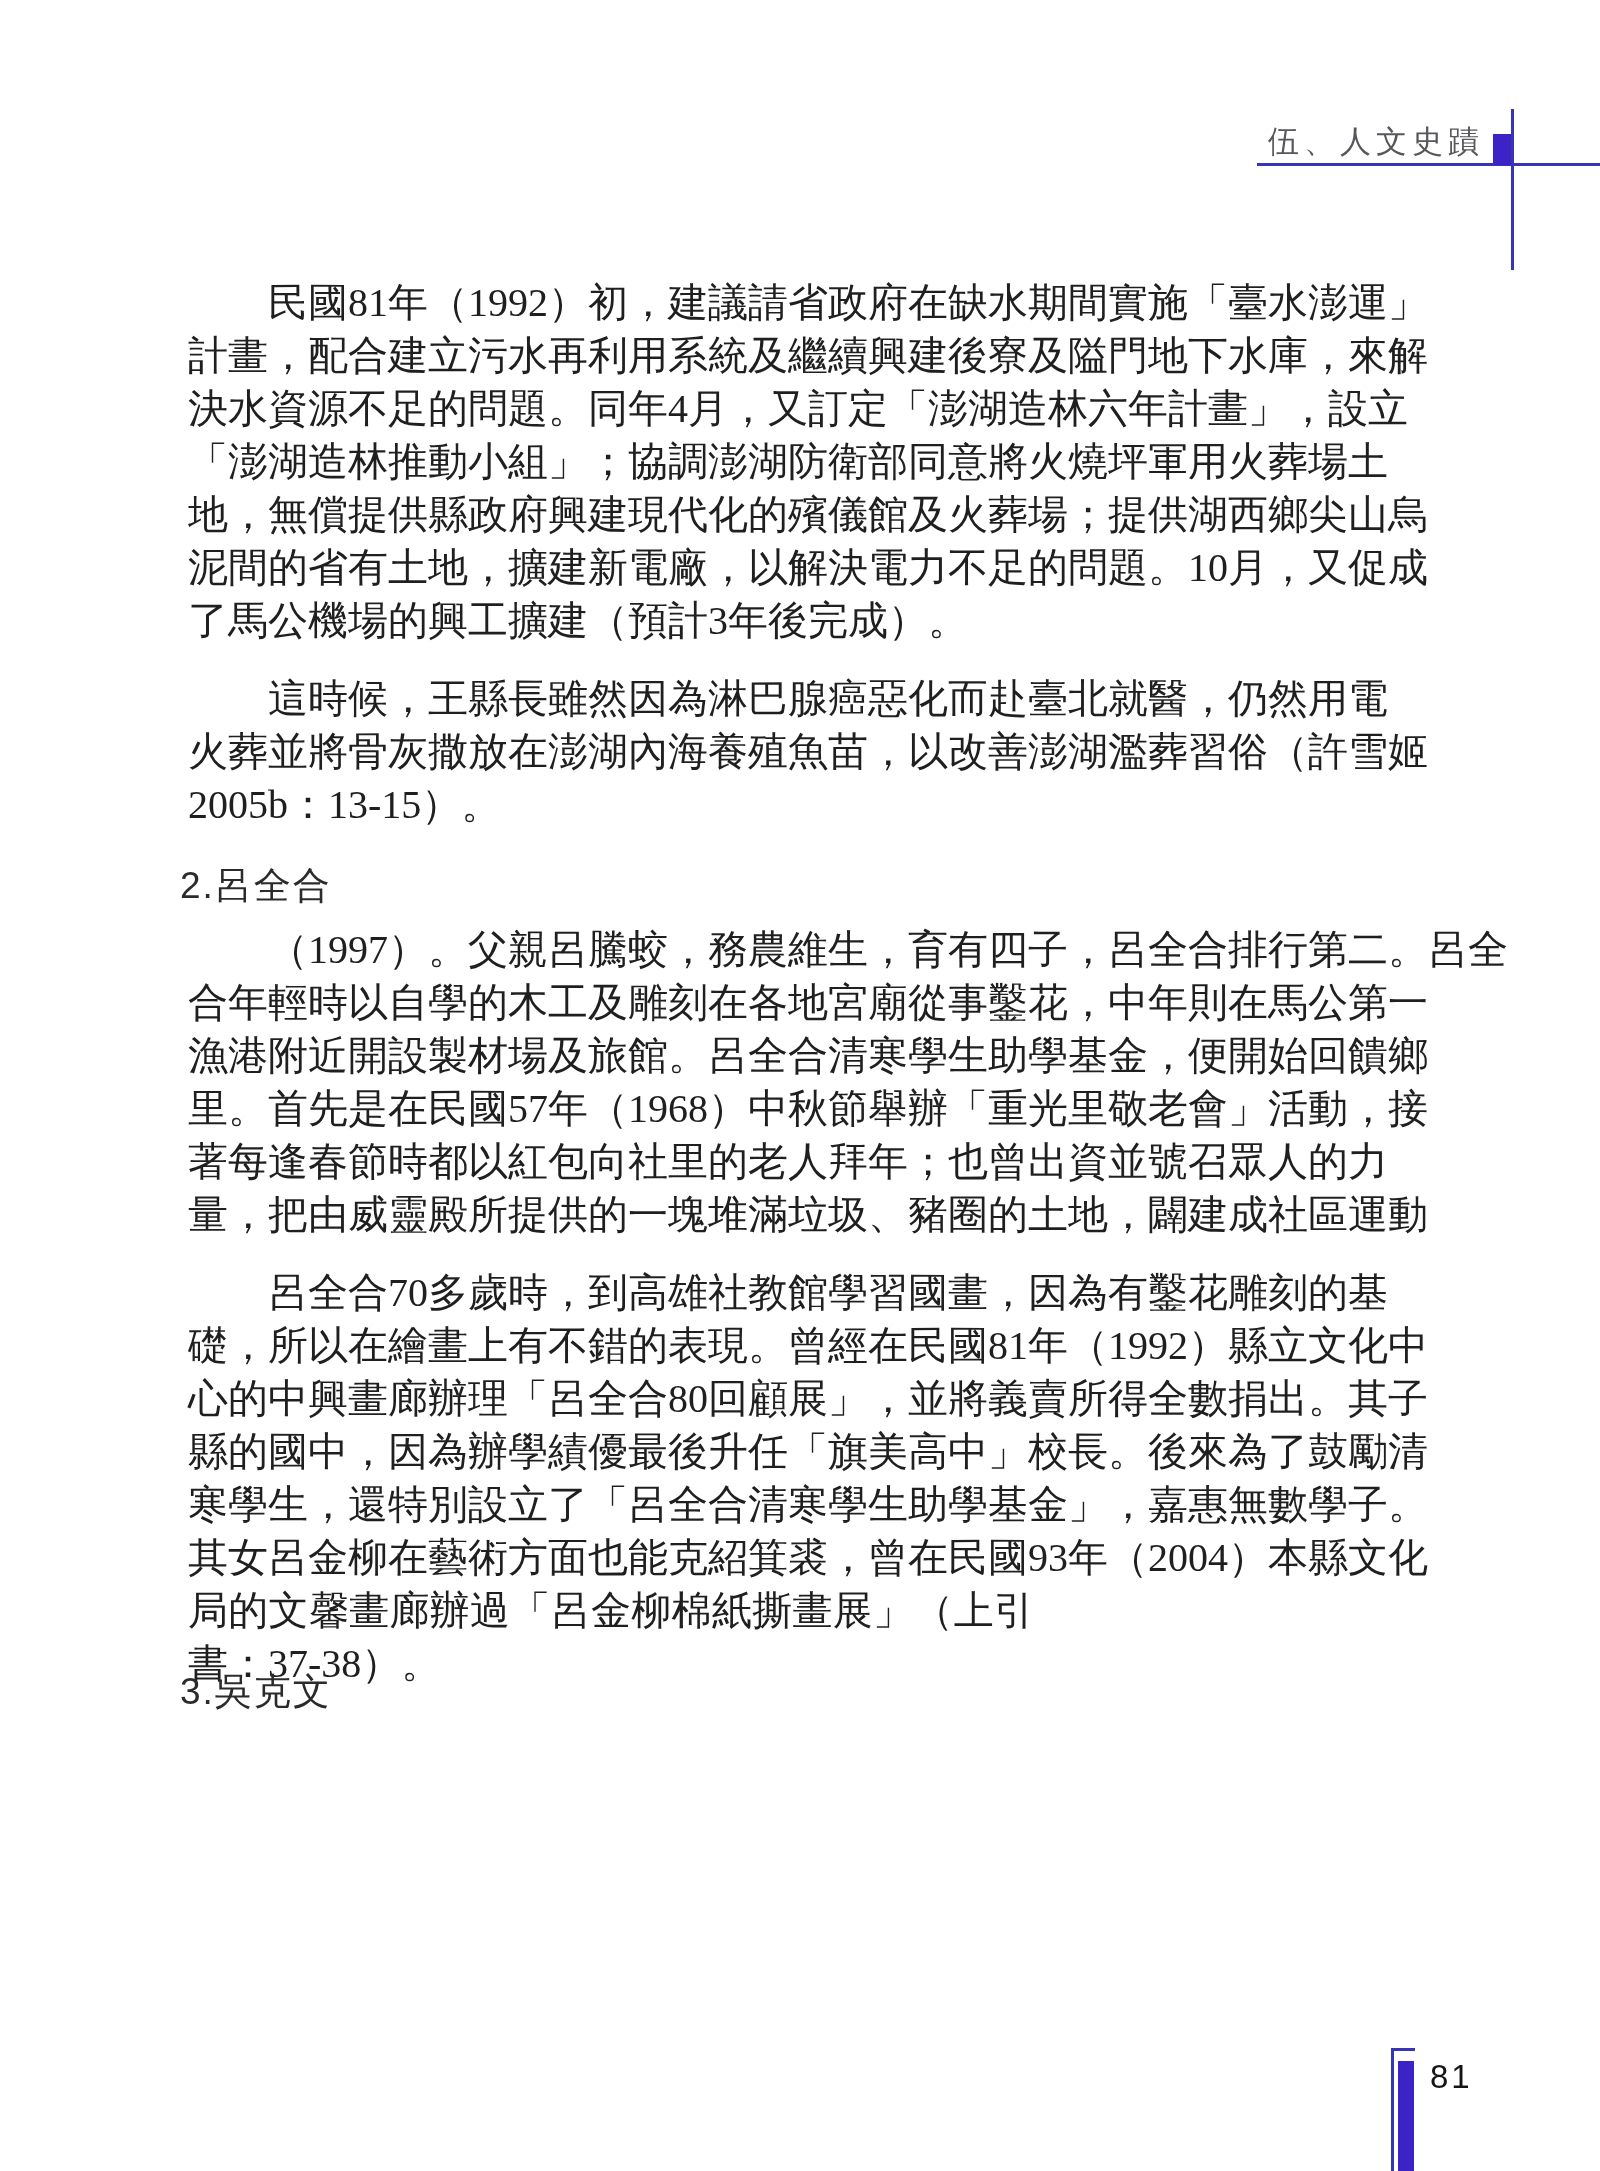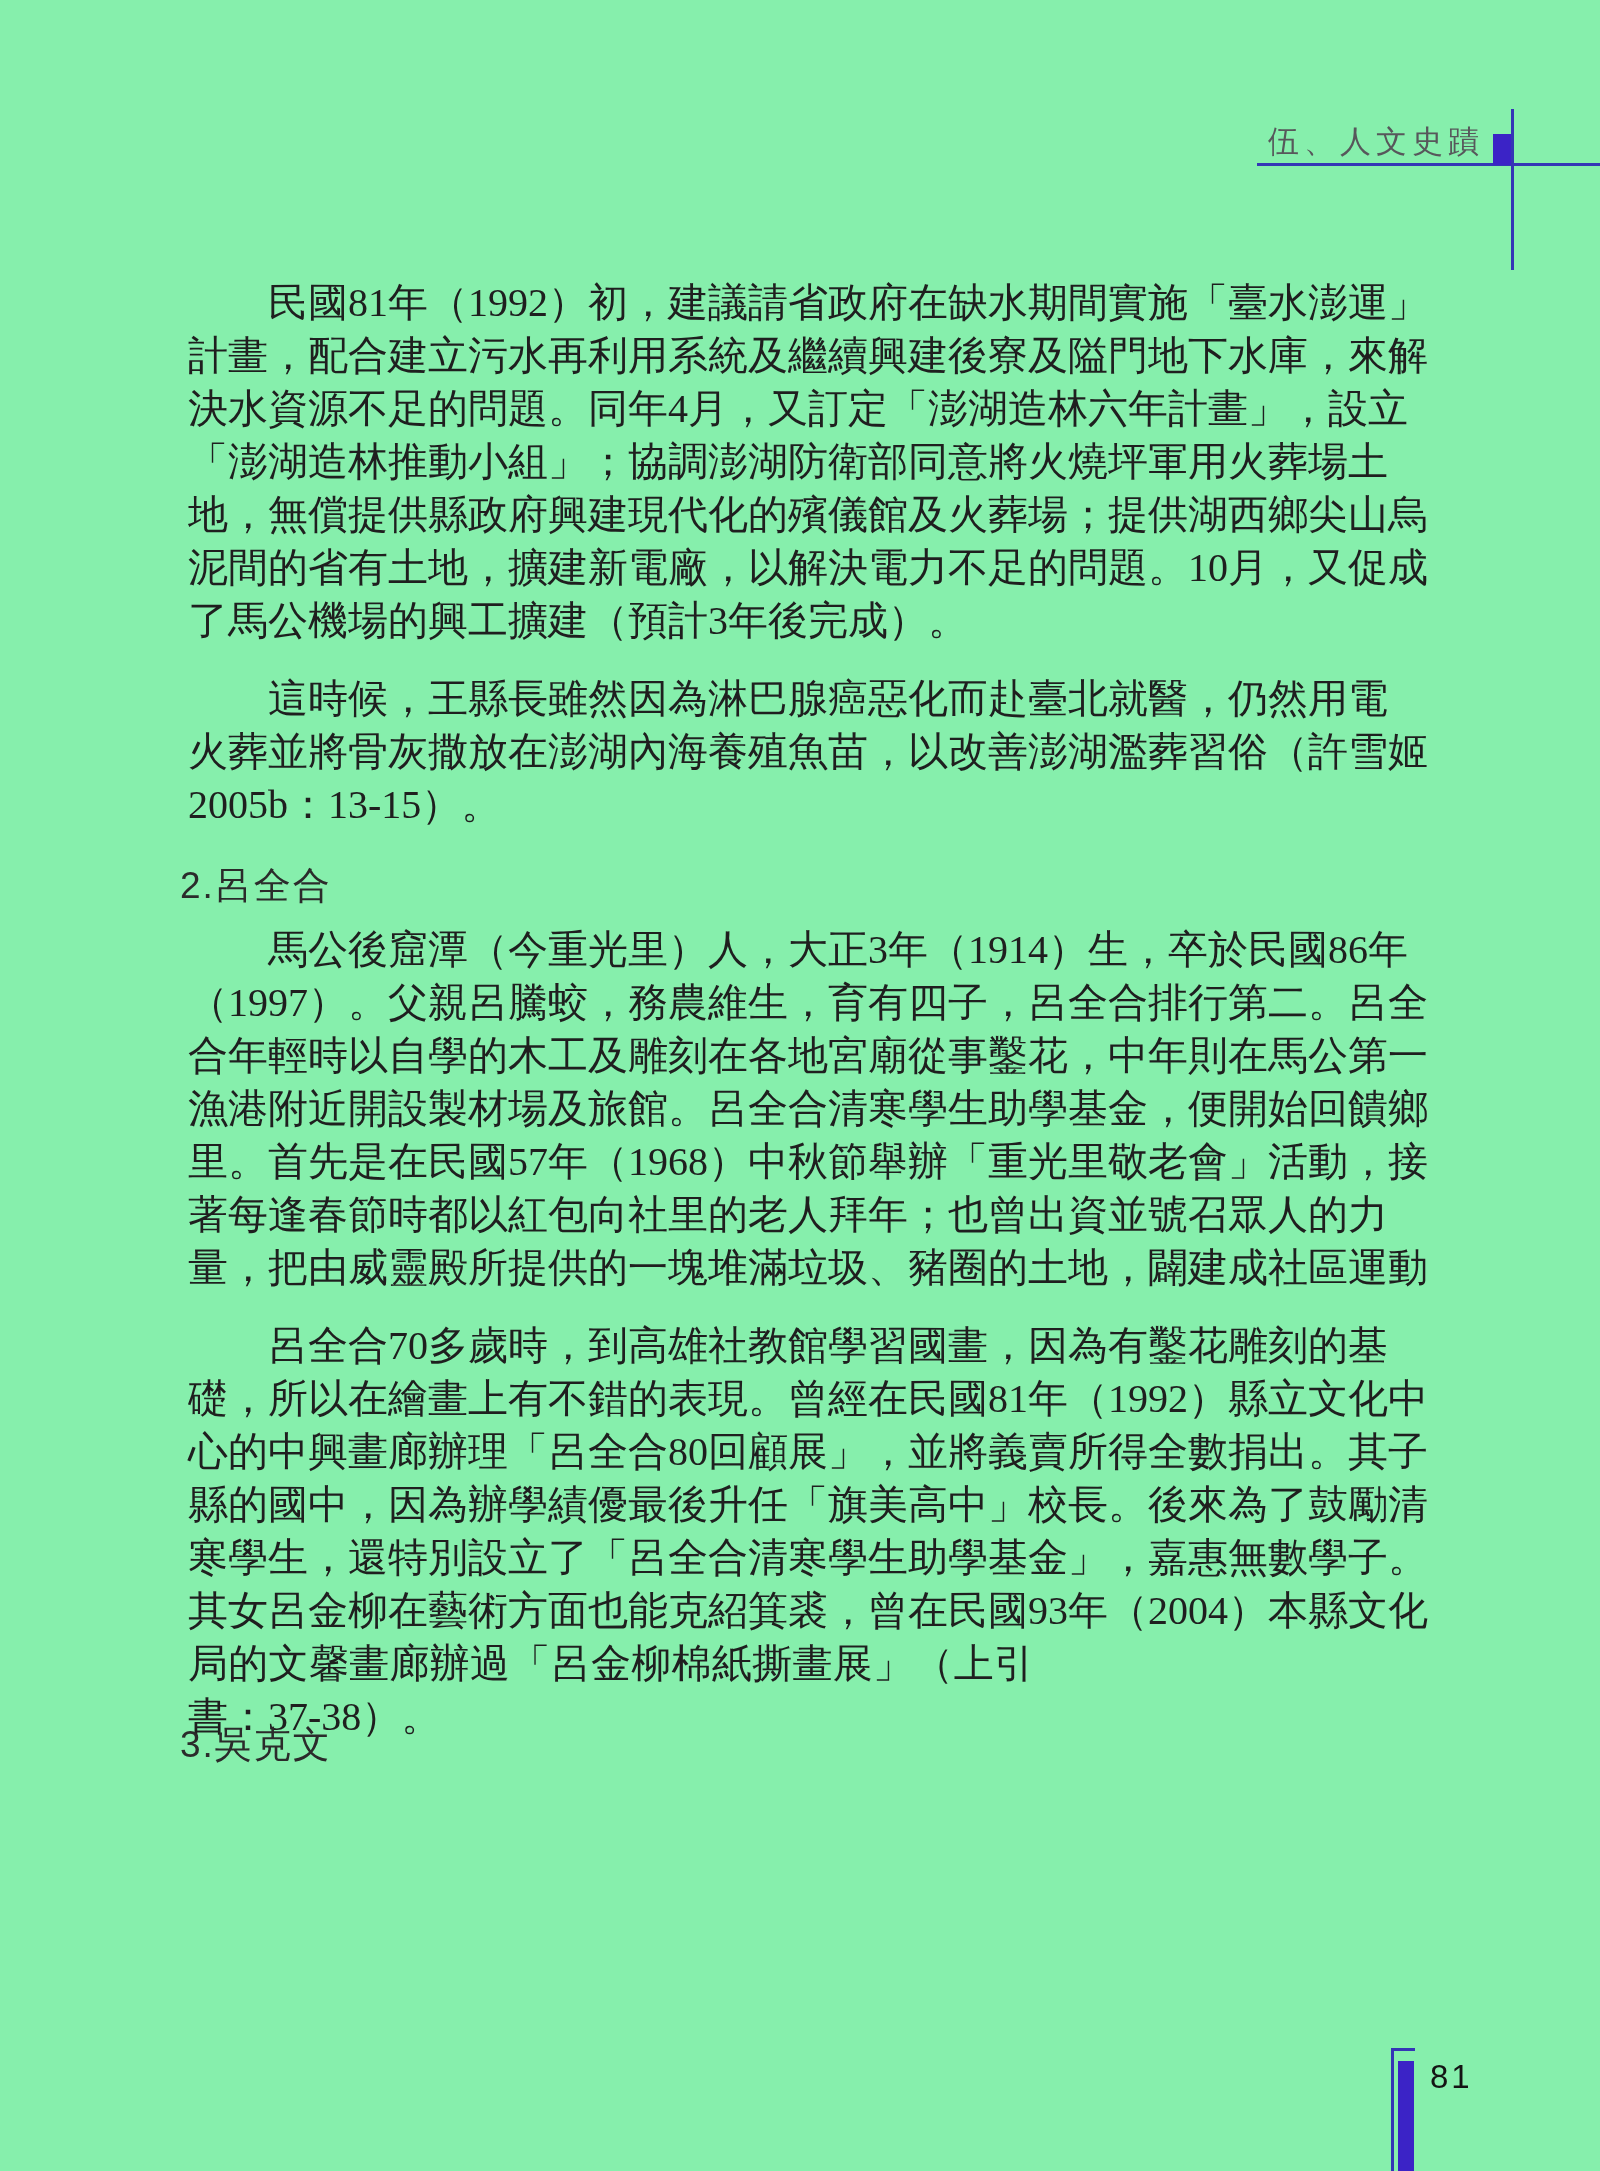--- a/index.html
+++ b/index.html
@@ -1,20 +1,20 @@
 <!DOCTYPE html>
 <html><head>
 <meta charset="utf-8">
 <style>
   html,body{margin:0;padding:0;background:#e8e8e8;}
   #page{
     position:relative;
     width:1600px;height:2171px;
     margin:0 auto;
-    background:#86efac;
+    background:#ffffff;
     overflow:hidden;
     font-family:"Liberation Serif","DejaVu Serif",serif;
   }
   
   #header-title{
     position:absolute;
     top:121px;right:116px;
     width:600px;
     text-align:right;
     font-size:31px;
@@ -124,21 +124,20 @@
         <div class="line">泥間的省有土地，擴建新電廠，以解決電力不足的問題。10月，又促成</div>
         <div class="line end">了馬公機場的興工擴建（預計3年後完成）。</div>
       </div>
       <div class="para">
         <div class="line">這時候，王縣長雖然因為淋巴腺癌惡化而赴臺北就醫，仍然用電</div>
         <div class="line">火葬並將骨灰撒放在澎湖內海養殖魚苗，以改善澎湖濫葬習俗（許雪姬</div>
         <div class="line end">2005b：13-15）。</div>
       </div>
       <div class="sec-heading">2.呂全合</div>
       <div class="para">
-        <div class="line">馬公後窟潭（今重光里）人，大正3年（1914）生，卒於民國86年</div>
         <div class="line">（1997）。父親呂騰蛟，務農維生，育有四子，呂全合排行第二。呂全</div>
         <div class="line">合年輕時以自學的木工及雕刻在各地宮廟從事鑿花，中年則在馬公第一</div>
         <div class="line">漁港附近開設製材場及旅館。呂全合清寒學生助學基金，便開始回饋鄉</div>
         <div class="line">里。首先是在民國57年（1968）中秋節舉辦「重光里敬老會」活動，接</div>
         <div class="line">著每逢春節時都以紅包向社里的老人拜年；也曾出資並號召眾人的力</div>
         <div class="line">量，把由威靈殿所提供的一塊堆滿垃圾、豬圈的土地，闢建成社區運動</div>
       </div>
       <div class="para">
         <div class="line">呂全合70多歲時，到高雄社教館學習國畫，因為有鑿花雕刻的基</div>
         <div class="line">礎，所以在繪畫上有不錯的表現。曾經在民國81年（1992）縣立文化中</div>

